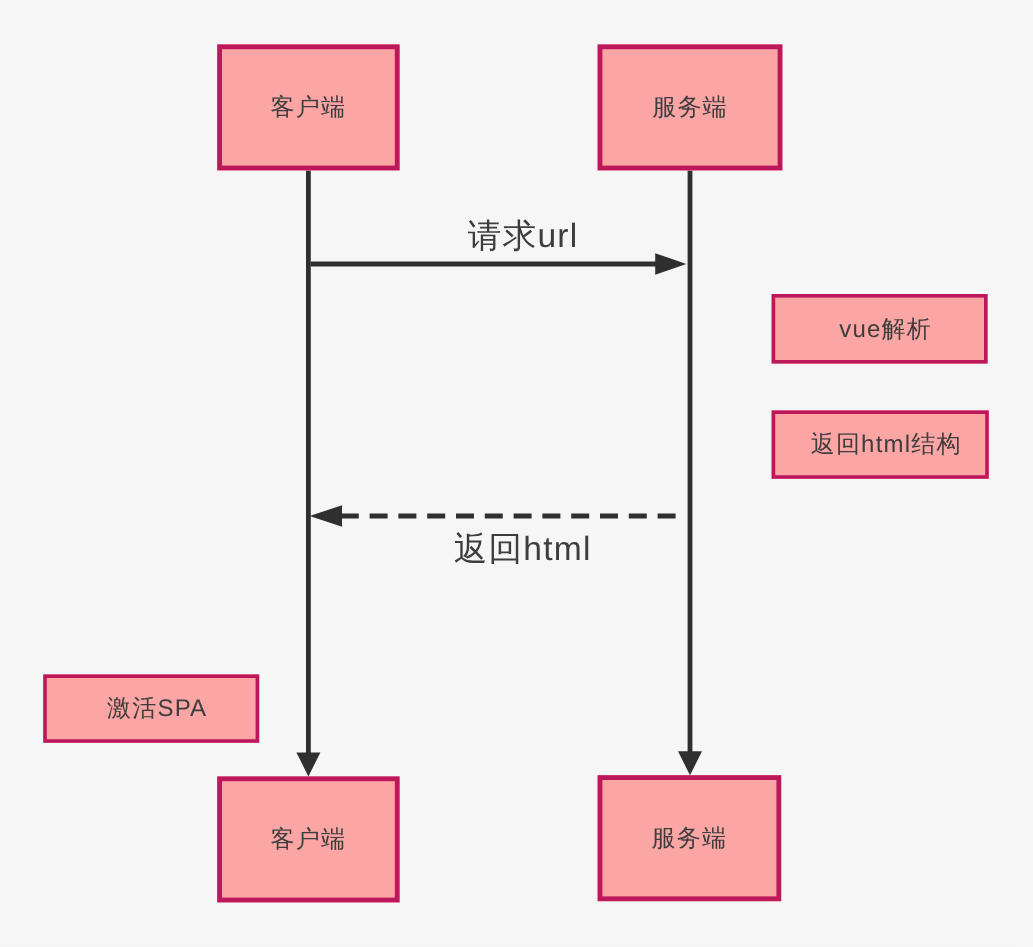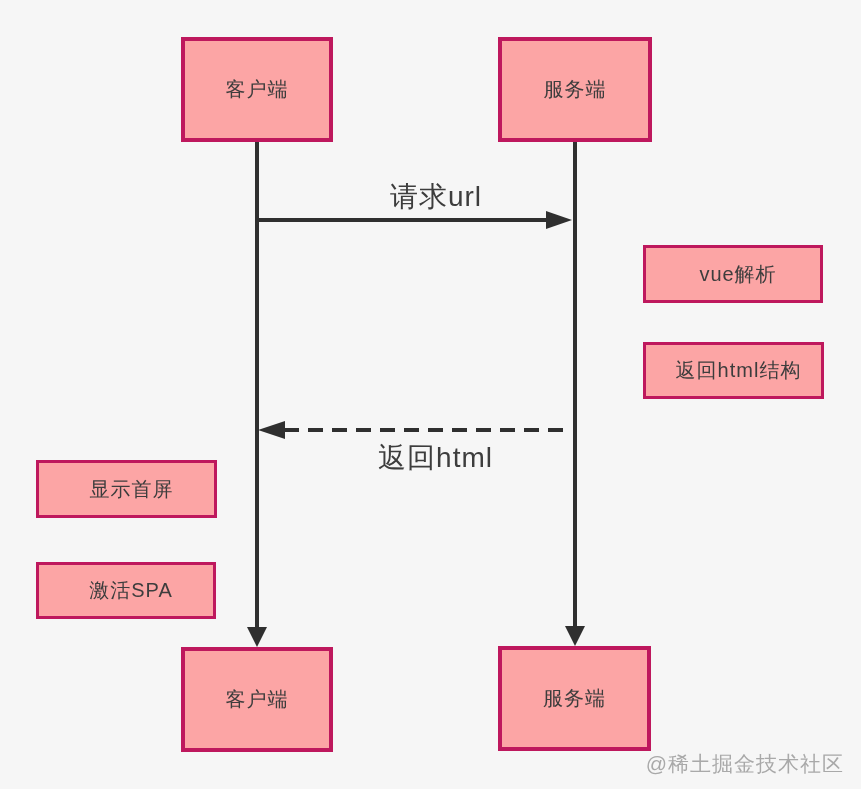--- a/index.html
+++ b/index.html
@@ -99,31 +99,27 @@
   <div class="node small vue-parse">
     <span>vue解析</span>
   </div>
 
   <div class="node small return-html-structure">
     <span>返回html结构</span>
   </div>
 
   <div class="edge-label label-return-html">返回html</div>
 
-  <div class="node small show-first-screen">
-    <span>显示首屏</span>
-  </div>
 
   <div class="node small activate-spa">
     <span>激活SPA</span>
   </div>
 
   <div class="node client-bottom">
     <span>客户端</span>
   </div>
 
   <div class="node server-bottom">
     <span>服务端</span>
   </div>
 
-  <div class="watermark">@稀土掘金技术社区</div>
 
 </div>
 
 </body></html>

